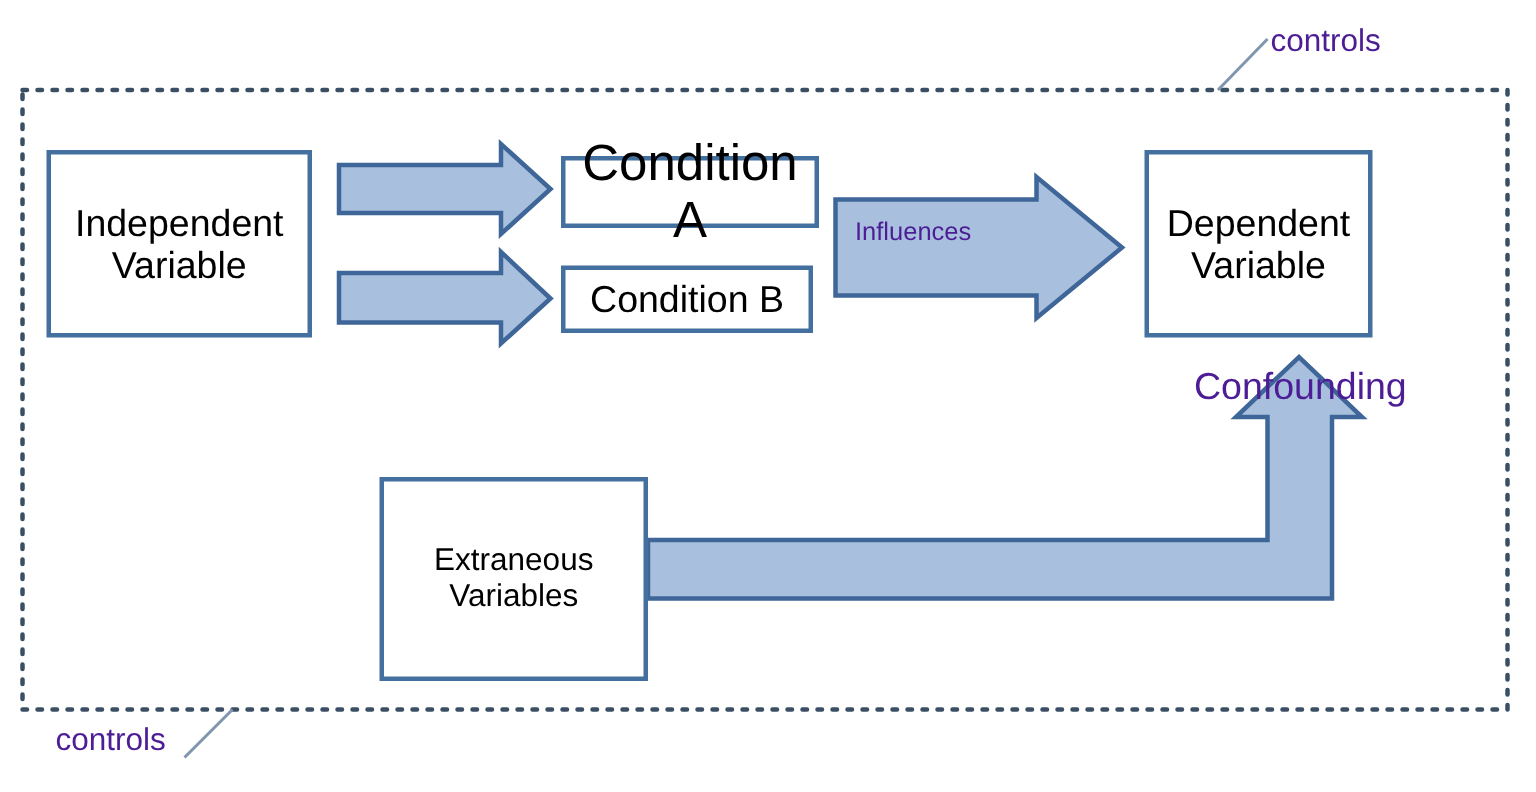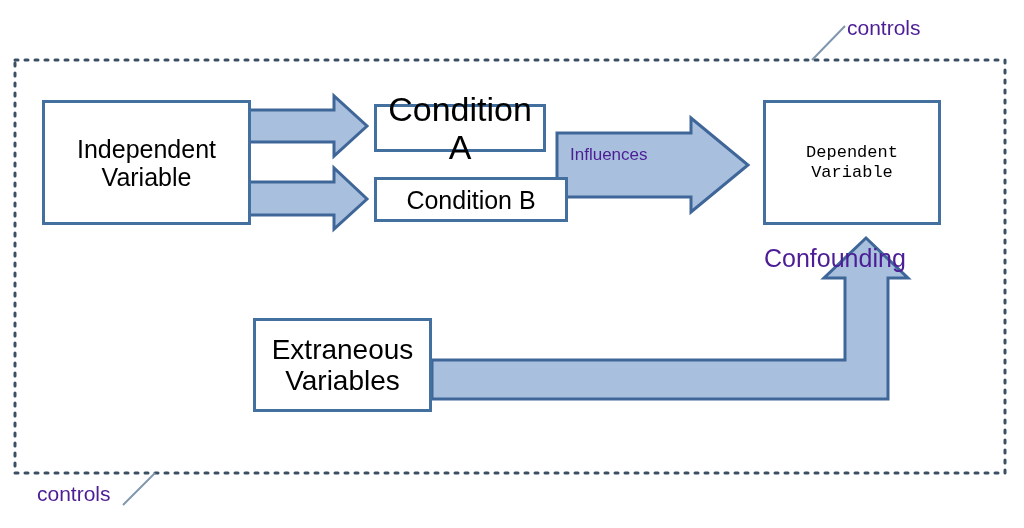--- a/index.html
+++ b/index.html
@@ -36,53 +36,52 @@
     text-align: center;
     color: #000000;
     line-height: 1.12;
     z-index: 4;
   }
   .node-box .node-label {
     display: block;
     white-space: pre-line;
   }
   #box-independent {
-    left: 42px; top: 100px; width: 209px; height: 125px;
+    left: 31px; top: 100px; width: 177px; height: 125px;
     font-size: 25px;
   }
   #box-condition-a {
     left: 374px; top: 104px; width: 172px; height: 48px;
     font-size: 34px;
   }
   #box-condition-b {
-    left: 374px; top: 177px; width: 194px; height: 45px;
+    left: 374px; top: 177px; width: 168px; height: 45px;
     font-size: 25px;
   }
   #box-dependent {
-    left: 763px; top: 100px; width: 178px; height: 125px;
-    font-size: 17px;
-    font-family: Liberation Mono, monospace;
+    left: 763px; top: 100px; width: 152px; height: 125px;
+    font-size: 25px;
   }
   #box-extraneous {
-    left: 253px; top: 318px; width: 179px; height: 94px;
-    font-size: 28px;
+    left: 253px; top: 318px; width: 179px; height: 136px;
+    font-size: 21px;
   }
   .free-text {
     position: absolute;
     color: #4c1d95;
     white-space: nowrap;
     line-height: 1;
   }
   #label-influences {
     left: 570px; top: 146px;
     font-size: 17px;
     z-index: 6;
   }
   #label-confounding {
-    left: 764px; top: 246px;
+    left: 796px; top: 246px;
     font-size: 25px;
     z-index: 6;
   }
   #label-controls-top {
     left: 847px; top: 17px;
     font-size: 21px;
     z-index: 6;
   }
   #label-controls-bottom {
     left: 37px; top: 483px;

